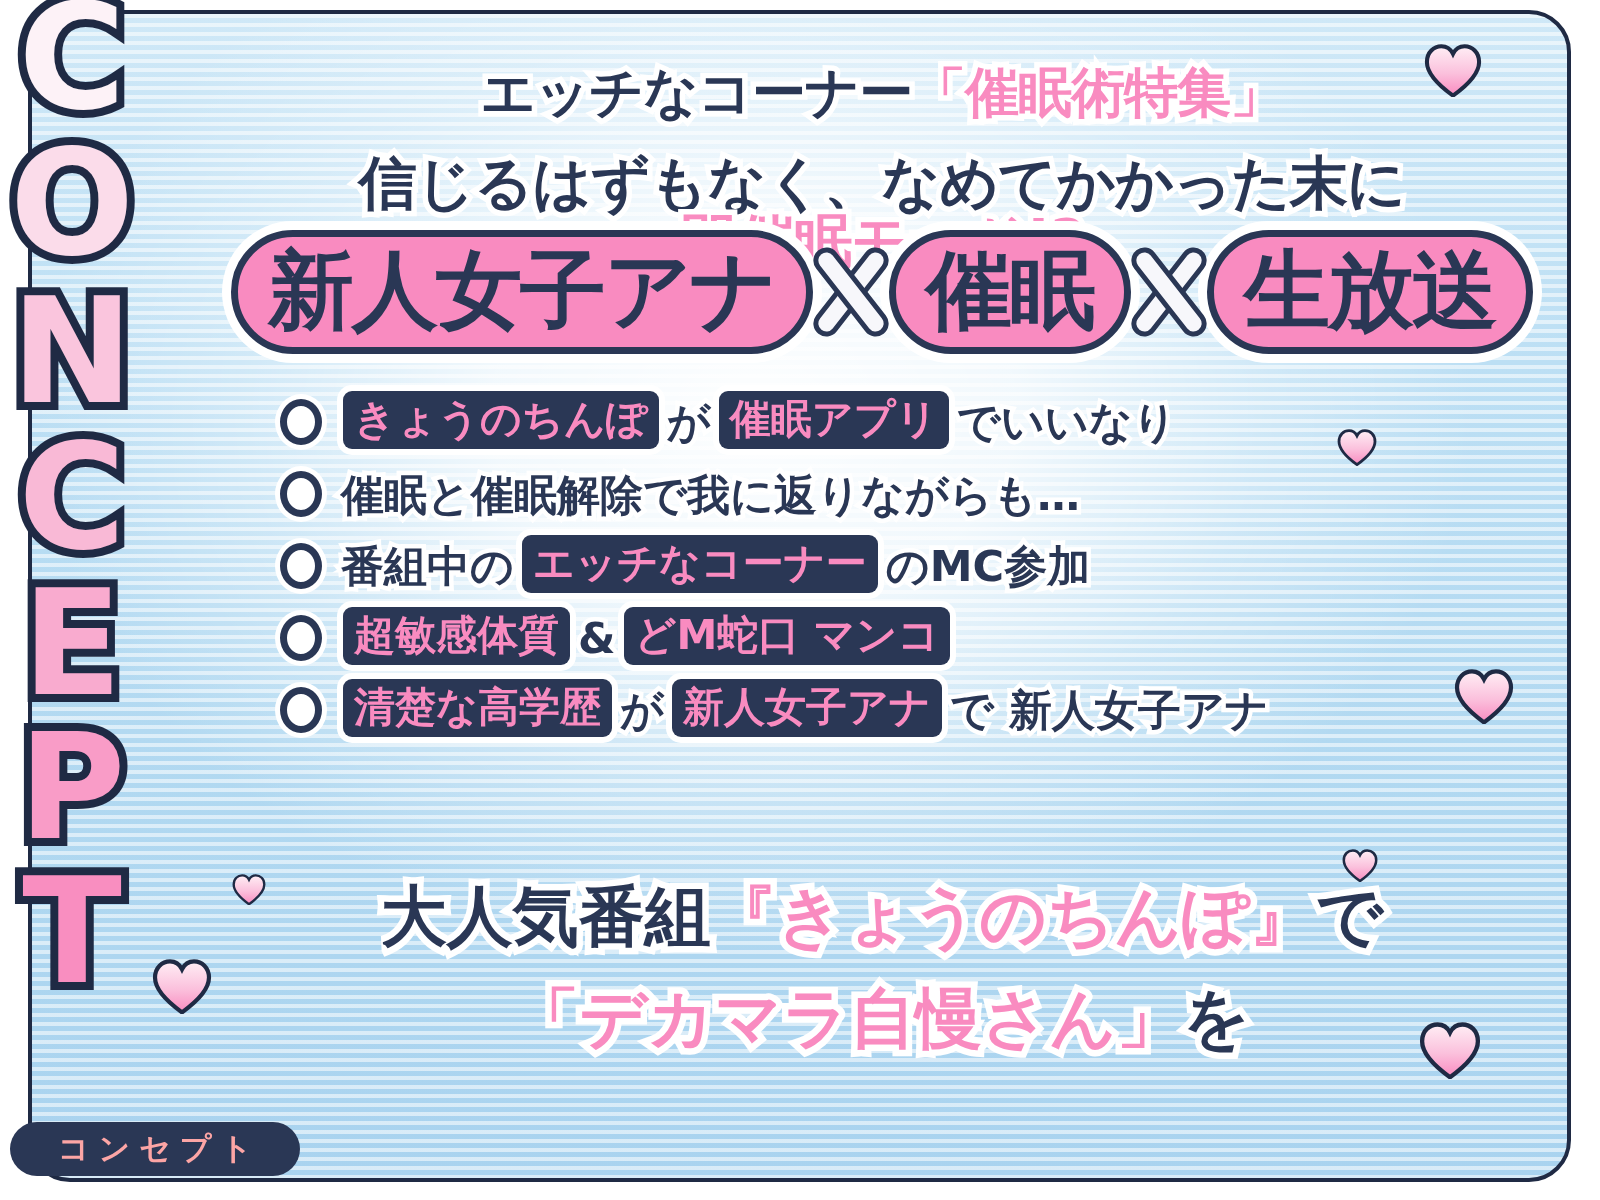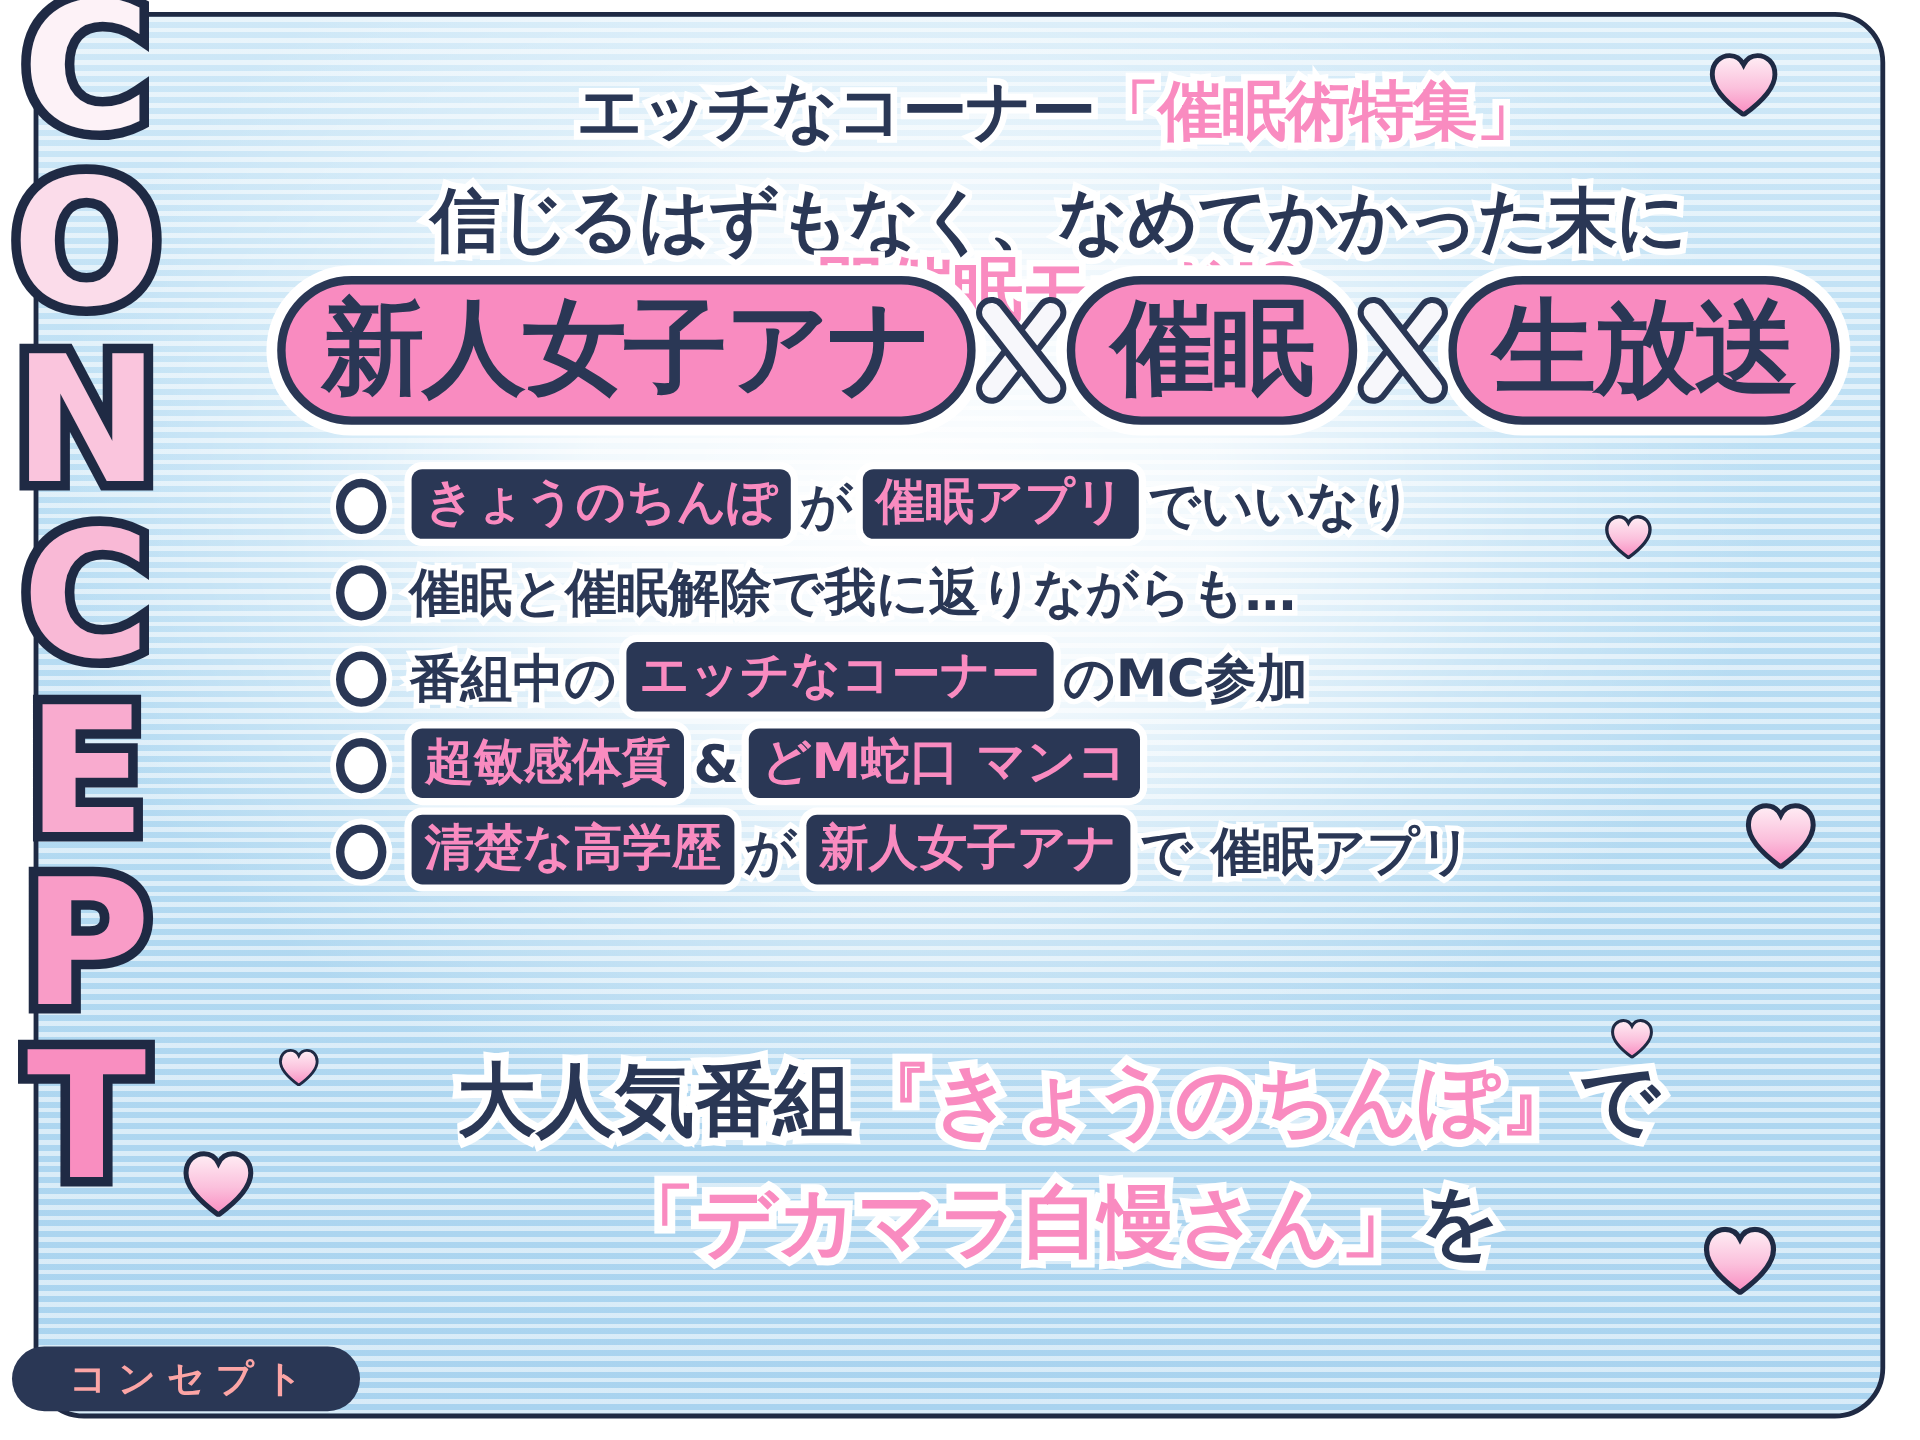--- a/index.html
+++ b/index.html
@@ -415,21 +415,21 @@
           <div class="brow">
             <div class="bullet-circle"></div>
             <div class="btxt"><span class="plain">番組中の</span><span class="chip"><span>エッチなコーナー</span></span><span class="plain">のMC参加</span></div>
           </div>
           <div class="brow">
             <div class="bullet-circle"></div>
             <div class="btxt"><span class="chip"><span>超敏感体質</span></span><span class="plain">&amp;</span><span class="chip"><span>どM蛇口 マンコ</span></span></div>
           </div>
           <div class="brow">
             <div class="bullet-circle"></div>
-            <div class="btxt"><span class="chip"><span>清楚な高学歴</span></span><span class="plain">が</span><span class="chip"><span>新人女子アナ</span></span><span class="plain">で 催眠アプリ</span></div>
+            <div class="btxt"><span class="chip"><span>清楚な高学歴</span></span><span class="plain">が</span><span class="chip"><span>新人女子アナ</span></span><span class="plain">で 新人女子アナ</span></div>
           </div>
         </div>
 
       <div class="closing">
         <div class="cline">
           <span>大人気番組</span><span class="pk">『きょうのちんぽ』</span><span>で</span>
         </div>
         <div class="cline">
           <span class="pk">「デカマラ自慢さん」</span><span>を</span>
         </div>

